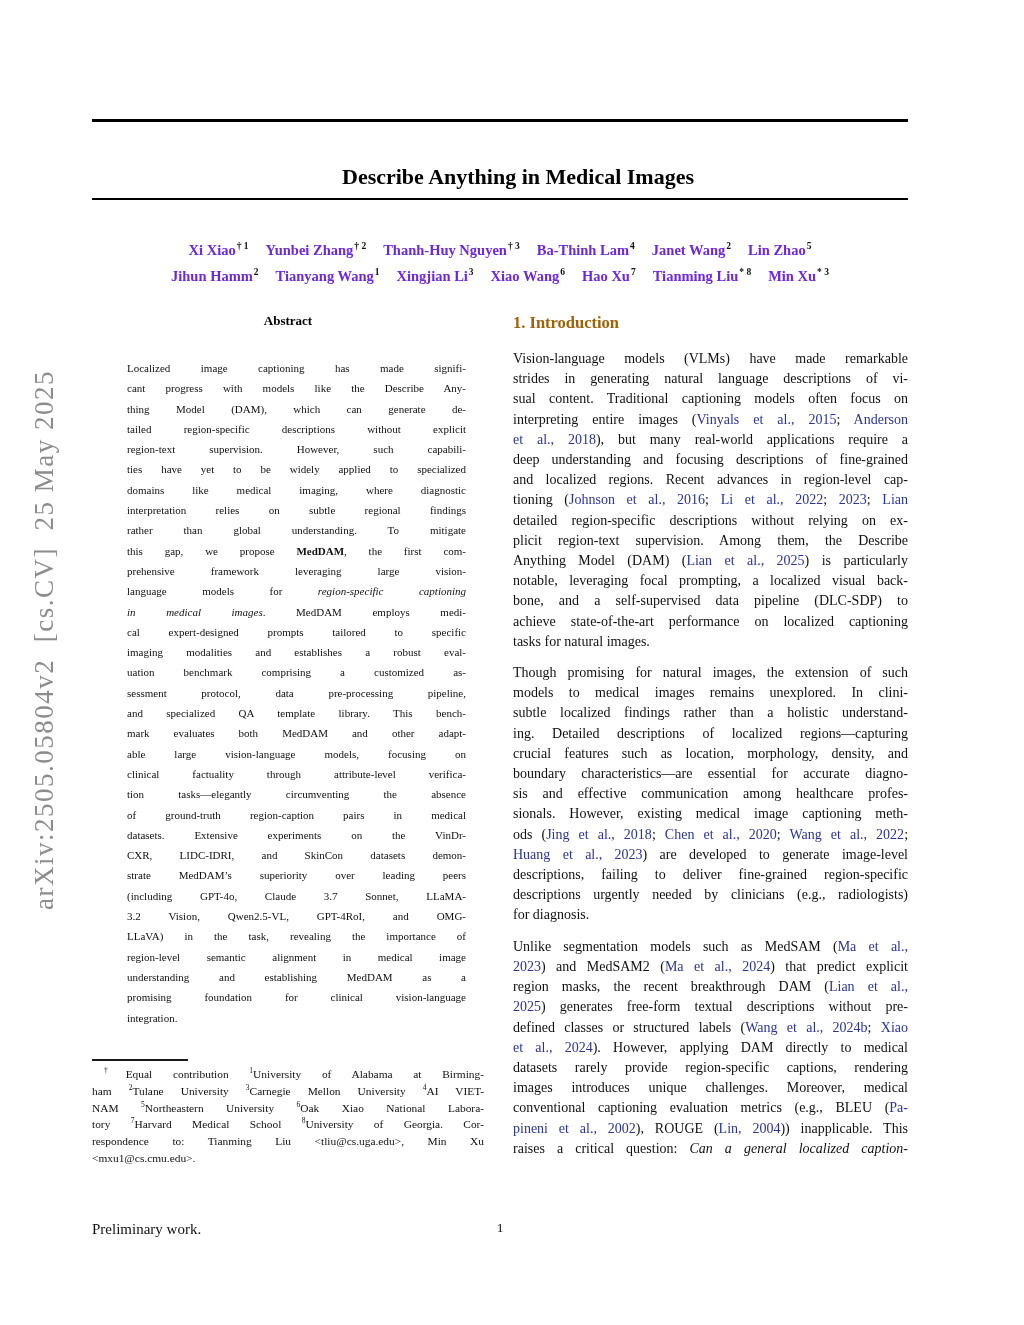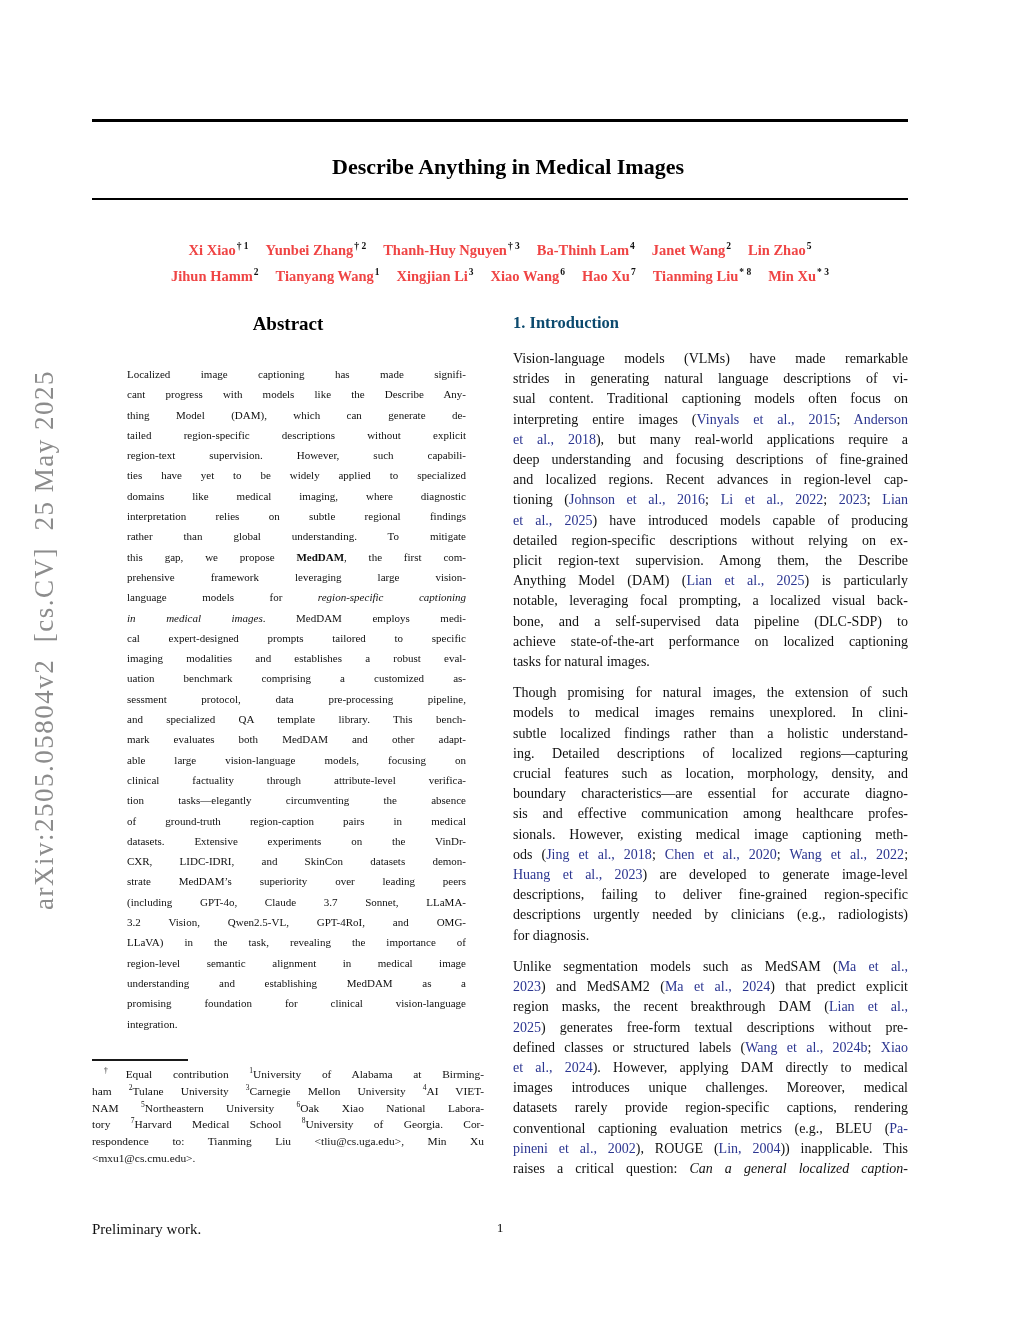--- a/index.html
+++ b/index.html
@@ -5,34 +5,34 @@
   html,body { margin:0; padding:0; }
   body {
     width:1024px; height:1325px; position:relative; background:#ffffff;
     font-family:"Liberation Serif", serif; color:#101010;
     overflow:hidden;
   }
   .rule { position:absolute; left:92px; width:816px; height:2px; background:#000; }
   .rule-top { top:119px; height:3px; }
   .rule-bottom { top:198px; }
   .title {
-    position:absolute; top:146px; left:92px; width:816px; margin:8px;
+    position:absolute; top:146px; left:92px; width:816px; margin:18px;
     text-align:center; font-size:22px; font-weight:bold; color:#000;
   }
   .authors { position:absolute; top:236px; left:92px; width:816px; text-align:center; }
   .author-line { line-height:21.5px; white-space:nowrap; }
   .author { display:inline-block; }
   .author + .author { margin-left:17px; }
-  .author-name { font-weight:bold; font-size:14.5px; color:#ef4444; }
+  .author-name { font-weight:bold; font-size:14.5px; color:#6d28d9; }
   .author-sup { font-size:9.5px; font-weight:bold; vertical-align:6px; margin-left:1px; }
 
   .col-left  { position:absolute; left:92px;  top:313px; width:392px; }
   .col-right { position:absolute; left:513px; top:313px; width:395px; }
-  .abstract-heading { margin:0; text-align:center; font-size:19px; font-weight:bold; color:#000; }
-  .section-heading  { margin:0 0 16px 0; font-size:16.5px; font-weight:bold; color:#0c4a6e; }
+  .abstract-heading { margin:0; text-align:center; font-size:13px; font-weight:bold; color:#000; }
+  .section-heading  { margin:0 0 16px 0; font-size:16.5px; font-weight:bold; color:#a16207; }
   .abstract-body { margin:29px 18px 0 35px; font-size:11px; line-height:20.3px; }
   .intro-body { font-size:14px; line-height:20.2px; }
   .para + .para { margin-top:11px; }
 
   .line { text-align:justify; text-align-last:justify; }
   .line.end { text-align-last:left; }
   .cite { color:var(--cite,#2b3590); }
   .bold { font-weight:bold; }
   .italic { font-style:italic; }
   .line sup { font-size:0.66em; line-height:0; }
@@ -110,21 +110,20 @@
     <div class="intro-body" id="intro-body">
         <div class="para">
           <div class="line"><span>Vision-language models (VLMs) have made remarkable</span></div>
           <div class="line"><span>strides in generating natural language descriptions of vi-</span></div>
           <div class="line"><span>sual content. Traditional captioning models often focus on</span></div>
           <div class="line"><span>interpreting entire images (</span><span class="cite">Vinyals et al., 2015</span><span>; </span><span class="cite">Anderson</span></div>
           <div class="line"><span class="cite">et al., 2018</span><span>), but many real-world applications require a</span></div>
           <div class="line"><span>deep understanding and focusing descriptions of fine-grained</span></div>
           <div class="line"><span>and localized regions. Recent advances in region-level cap-</span></div>
           <div class="line"><span>tioning (</span><span class="cite">Johnson et al., 2016</span><span>; </span><span class="cite">Li et al., 2022</span><span>; </span><span class="cite">2023</span><span>; </span><span class="cite">Lian</span></div>
-          <div class="line"><span class="cite">et al., 2025</span><span>) have introduced models capable of producing</span></div>
           <div class="line"><span>detailed region-specific descriptions without relying on ex-</span></div>
           <div class="line"><span>plicit region-text supervision. Among them, the Describe</span></div>
           <div class="line"><span>Anything Model (DAM) (</span><span class="cite">Lian et al., 2025</span><span>) is particularly</span></div>
           <div class="line"><span>notable, leveraging focal prompting, a localized visual back-</span></div>
           <div class="line"><span>bone, and a self-supervised data pipeline (DLC-SDP) to</span></div>
           <div class="line"><span>achieve state-of-the-art performance on localized captioning</span></div>
           <div class="line end"><span>tasks for natural images.</span></div>
         </div>
         <div class="para">
           <div class="line"><span>Though promising for natural images, the extension of such</span></div>
@@ -141,22 +140,22 @@
           <div class="line"><span>descriptions urgently needed by clinicians (e.g., radiologists)</span></div>
           <div class="line end"><span>for diagnosis.</span></div>
         </div>
         <div class="para">
           <div class="line"><span>Unlike segmentation models such as MedSAM (</span><span class="cite">Ma et al.,</span></div>
           <div class="line"><span class="cite">2023</span><span>) and MedSAM2 (</span><span class="cite">Ma et al., 2024</span><span>) that predict explicit</span></div>
           <div class="line"><span>region masks, the recent breakthrough DAM (</span><span class="cite">Lian et al.,</span></div>
           <div class="line"><span class="cite">2025</span><span>) generates free-form textual descriptions without pre-</span></div>
           <div class="line"><span>defined classes or structured labels (</span><span class="cite">Wang et al., 2024b</span><span>; </span><span class="cite">Xiao</span></div>
           <div class="line"><span class="cite">et al., 2024</span><span>). However, applying DAM directly to medical</span></div>
+          <div class="line"><span>datasets rarely provide region-specific captions, rendering</span></div>
           <div class="line"><span>images introduces unique challenges. Moreover, medical</span></div>
-          <div class="line"><span>datasets rarely provide region-specific captions, rendering</span></div>
           <div class="line"><span>conventional captioning evaluation metrics (e.g., BLEU (</span><span class="cite">Pa-</span></div>
           <div class="line"><span class="cite">pineni et al., 2002</span><span>), ROUGE (</span><span class="cite">Lin, 2004</span><span>)) inapplicable. This</span></div>
           <div class="line"><span>raises a critical question: </span><span class="italic">Can a general localized caption-</span></div>
         </div>
       </div>
   </div>
 
   <div class="footnote-rule"></div>
   <div class="footnote" id="footnote-body">
       <div class="line"><sup>†</sup><span>Equal contribution </span><sup>1</sup><span>University of Alabama at Birming-</span></div>

